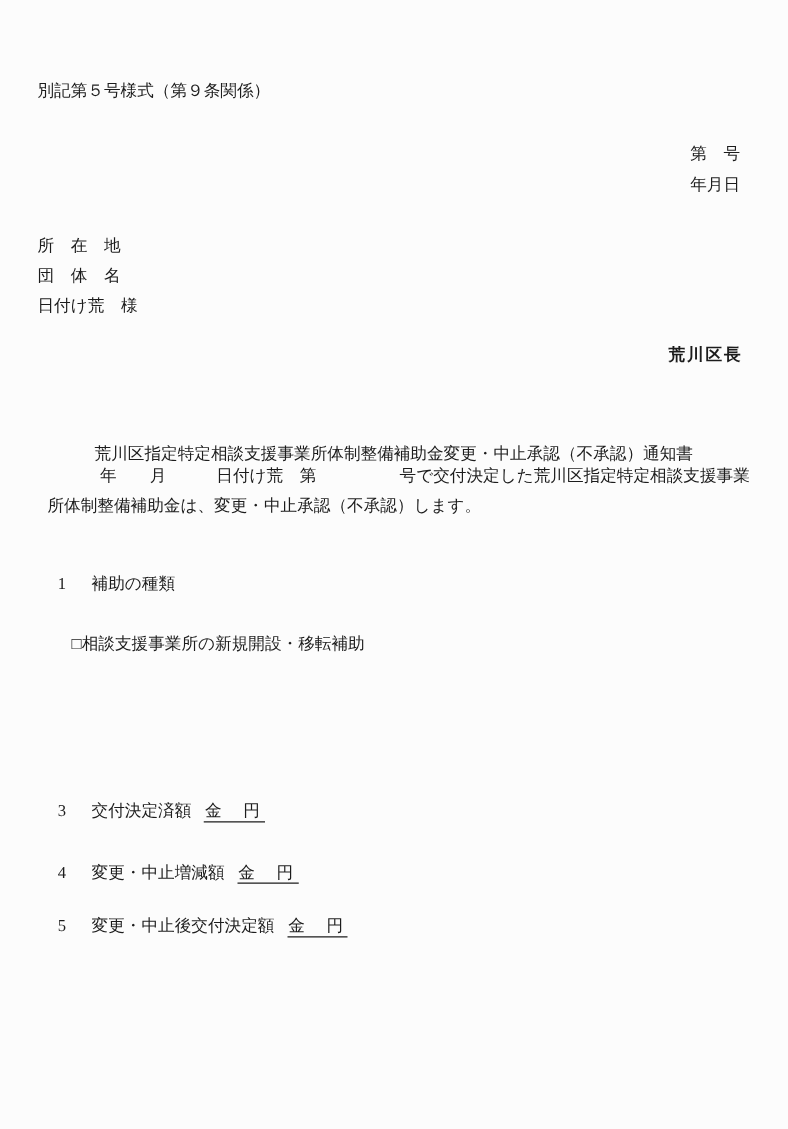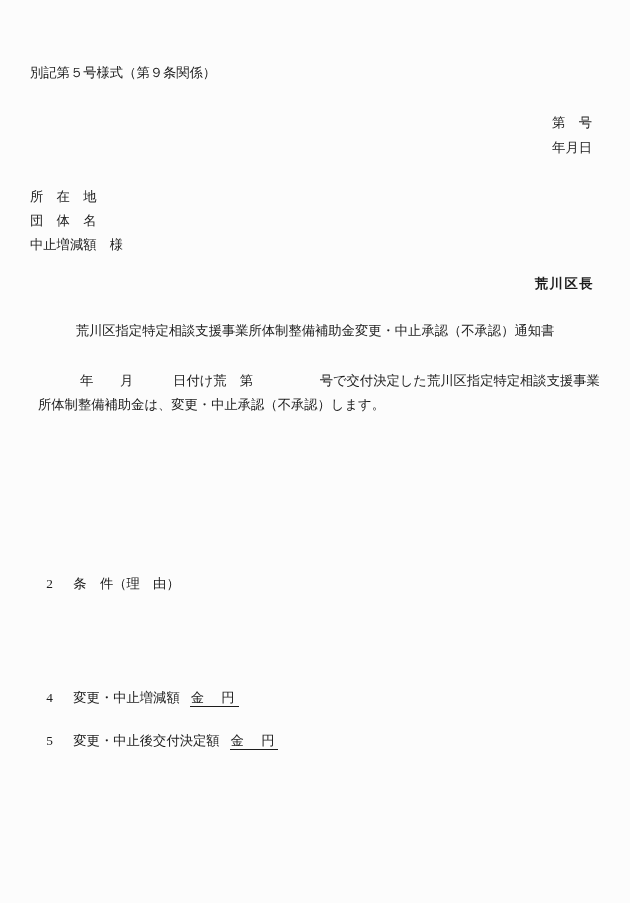--- a/index.html
+++ b/index.html
@@ -20,21 +20,21 @@
     overflow: hidden;
   }
   .line {
     position: absolute;
     font-size: 13.3px;
     line-height: 17px;
     white-space: pre;
     color: var(--text);
   }
   .right { text-align: left; }
-  .center { left: 0; width: 630px; text-align: center; }
+  .center { left: 0; width: 630px; text-align: center; margin-top: 32px; }
   .no {
     display: inline-block;
     width: 27px;
   }
   .cb-icon {
     display: inline-block;
     font-size: 13.3px;
   }
   .amount {
     margin-left: 10px;
@@ -52,38 +52,44 @@
   <div class="line" style="left:30px; top:64px">別記第５号様式（第９条関係）</div>
 
   <div class="line right" style="top:114px; right:38px">第　号</div>
 
   <div class="line right" style="top:139px; right:38px">年月日</div>
 
   <div class="line" style="left:30px; top:188px">所　在　地</div>
 
   <div class="line" style="left:30px; top:212px">団　体　名</div>
 
-  <div class="line" style="left:30px; top:236px">中止増減額　様</div>
+  <div class="line" style="left:30px; top:236px">日付け荒　様</div>
 
   <div class="line right spaced" style="top:275px; right:36px">荒川区長</div>
 
   <div class="line center" style="top:322px">荒川区指定特定相談支援事業所体制整備補助金変更・中止承認（不承認）通知書</div>
 
   <div class="line" style="left:38px; top:396px">所体制整備補助金は、変更・中止承認（不承認）します。</div>
 
   <div class="line" style="left:80px; top:372px">年　　月　　　日付け荒　第　　　　　号で交付決定した荒川区指定特定相談支援事業</div>
 
+  <div class="line" style="left:33px; top:441px">
+    <span class="no">1</span><span>補助の種類</span>
+  </div>
+
+
+  <div class="line" style="left:44px; top:489px">
+    <span class="cb-icon">□</span><span>相談支援事業所の新規開設・移転補助</span>
+  </div>
 
 
 
-
-  <div class="line" style="left:33px; top:558px">
-    <span class="no">2</span><span>条　件（理　由）</span>
+  <div class="line" style="left:33px; top:623px">
+    <span class="no">3</span><span>交付決定済額</span><span class="amount">金　円</span>
   </div>
-
 
   <div class="line" style="left:33px; top:672px">
     <span class="no">4</span><span>変更・中止増減額</span><span class="amount">金　円</span>
   </div>
 
   <div class="line" style="left:33px; top:715px">
     <span class="no">5</span><span>変更・中止後交付決定額</span><span class="amount">金　円</span>
   </div>
 
 </div>

